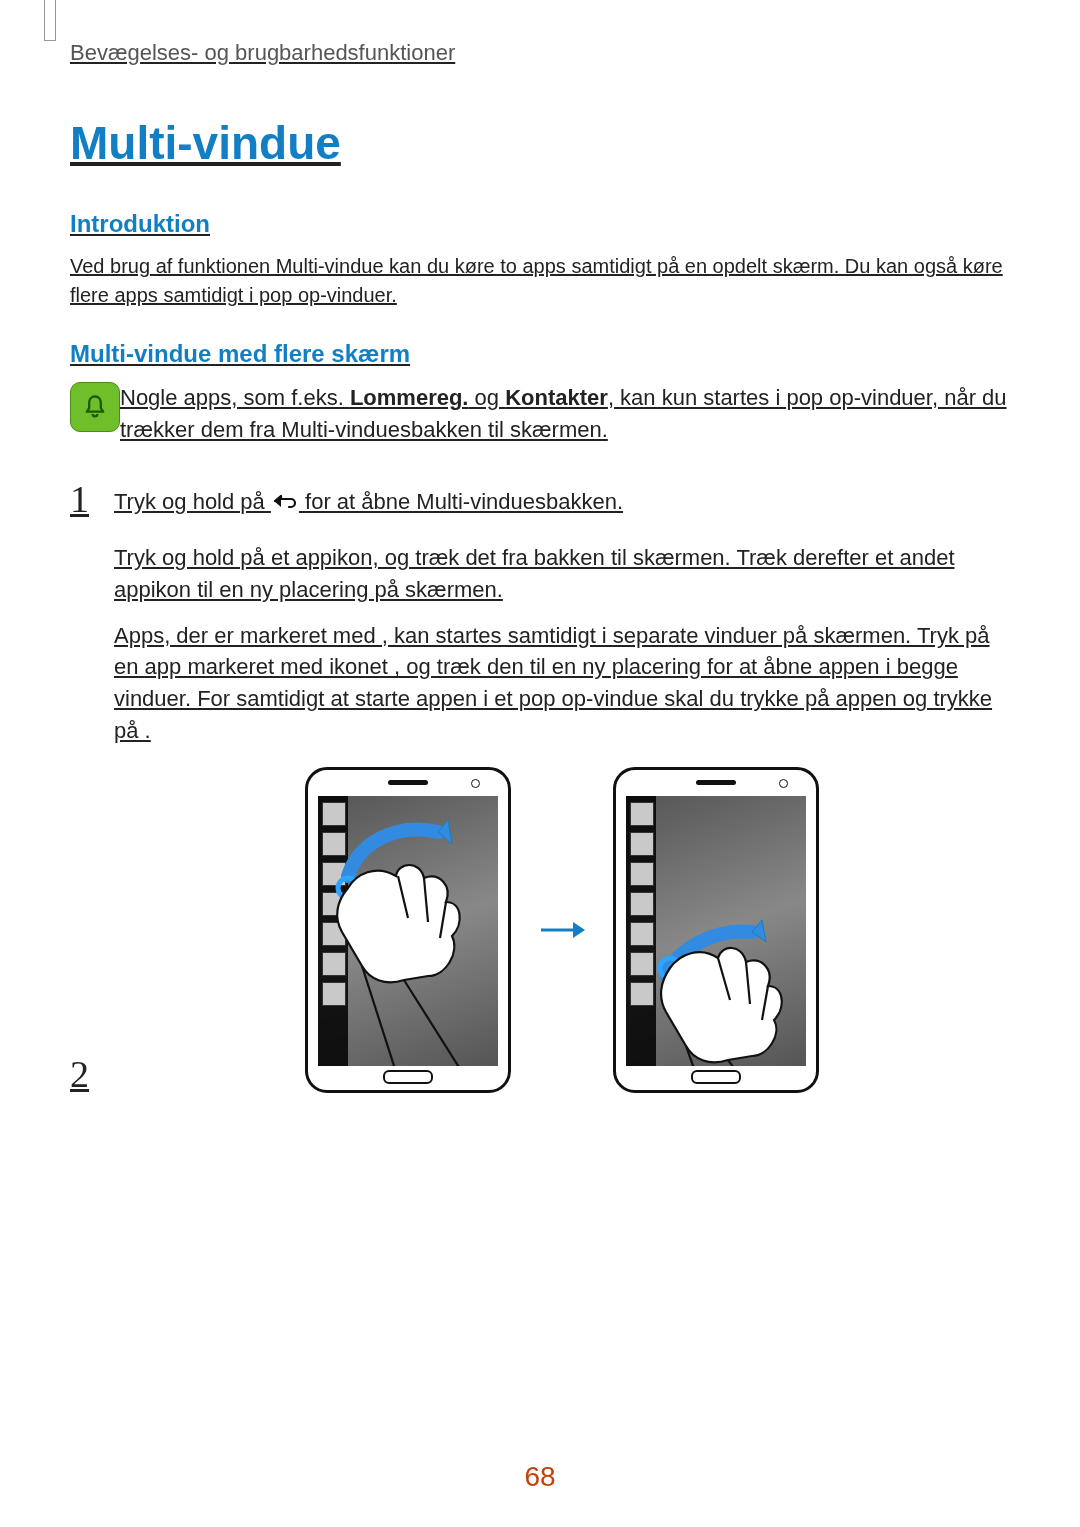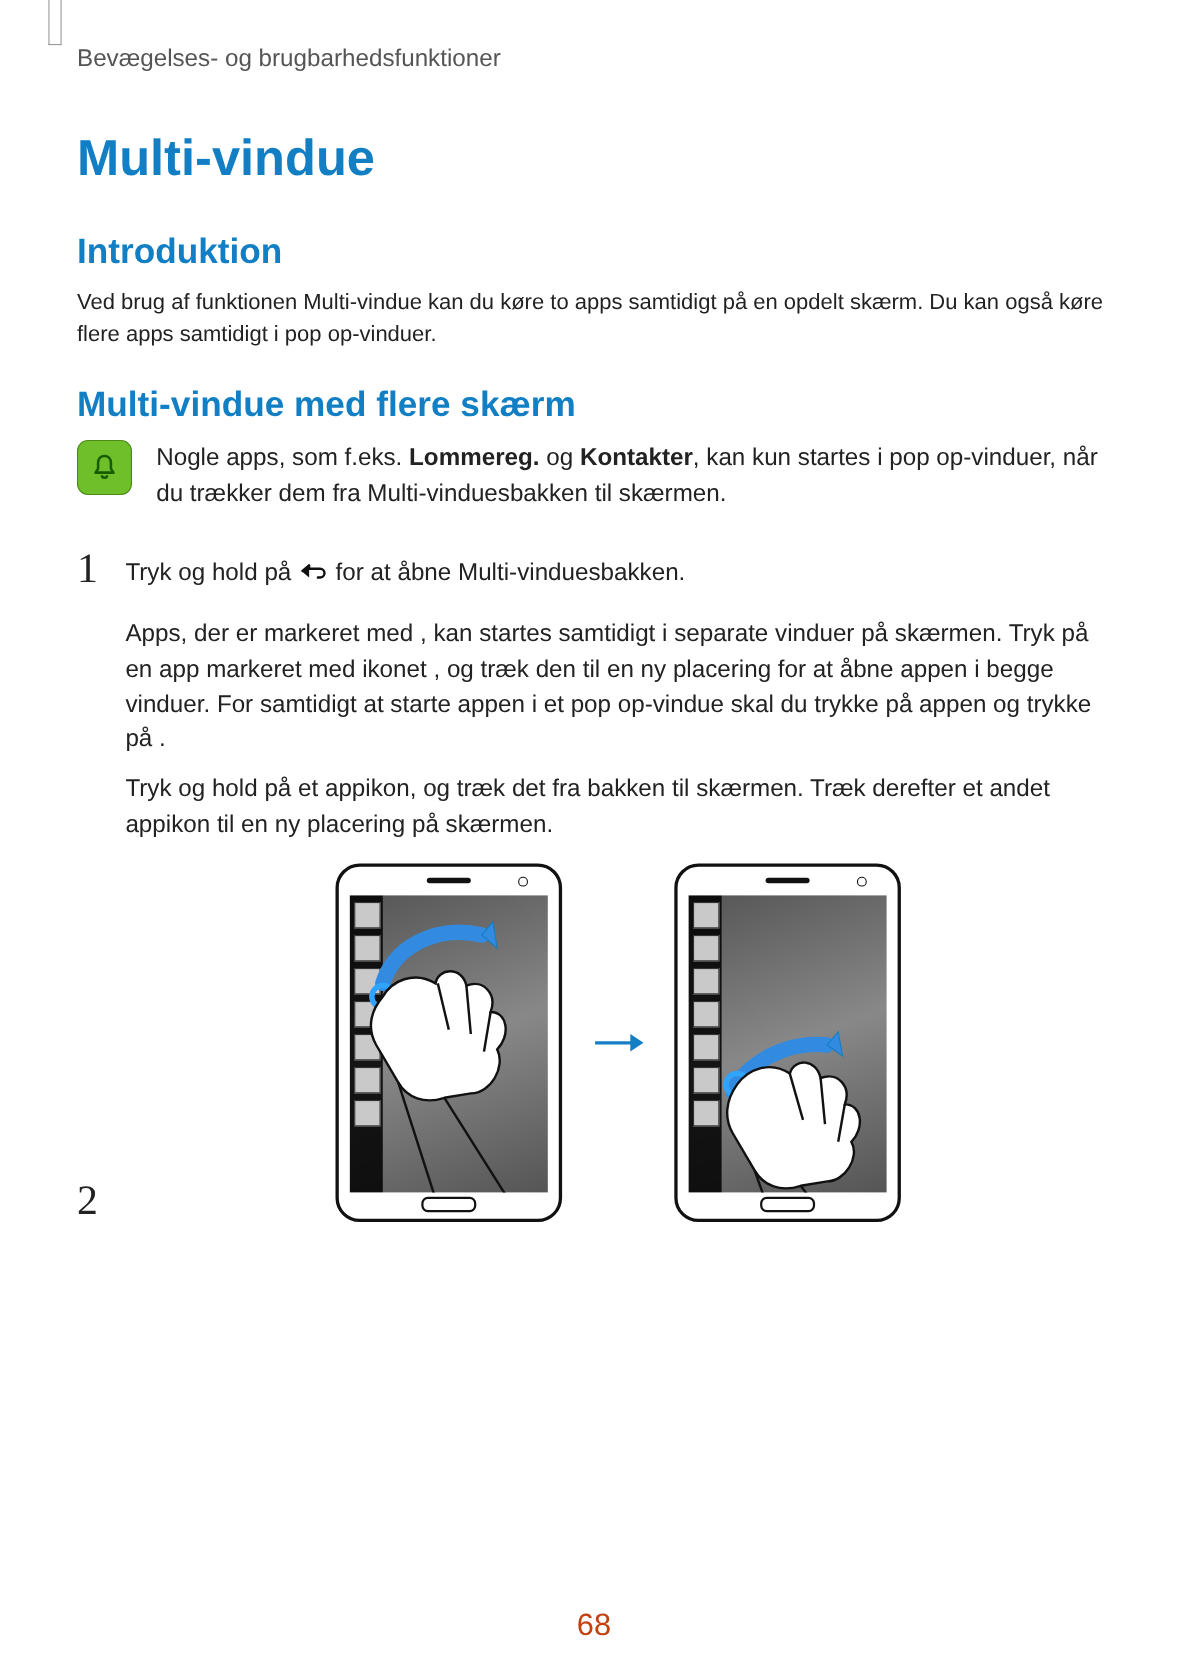--- a/index.html
+++ b/index.html
@@ -11,20 +11,21 @@
     width: 1080px;
     height: 1527px;
     position: relative;
     box-sizing: border-box;
   }
   .page {
     padding: 40px 70px 0 70px;
     position: relative;
     height: 100%;
     box-sizing: border-box;
+    text-decoration: underline;
   }
   .edge-tab {
     position: absolute;
     left: 44px;
     top: 0;
     width: 10px;
     height: 40px;
     border-left: 1px solid #999;
     border-right: 1px solid #999;
     border-bottom: 1px solid #999;
@@ -35,34 +36,33 @@
     margin-bottom: 50px;
   }
   h1.title {
     color: #127fc4;
     font-size: 46px;
     font-weight: 700;
     margin: 0 0 40px 0;
   }
   h2.section {
     color: #127fc4;
-    font-size: 32px;
+    font-size: 24px;
     font-weight: 700;
     margin: 0 0 14px 0;
   }
   p.body {
     font-size: 20px;
     line-height: 1.45;
     margin: 0 0 30px 0;
     color: #222;
   }
   .note-row {
     display: flex;
     align-items: flex-start;
-    gap: 22px;
     margin-bottom: 34px;
   }
   .note-icon-box {
     width: 48px;
     height: 48px;
     border-radius: 10px;
     background: #6fbf2a;
     display: flex;
     align-items: center;
     justify-content: center;
@@ -209,22 +209,22 @@
           <svg class="inline-icon" viewBox="0 0 28 20">
             <path d="M4 10 L10 5 L10 8 L20 8 A4 4 0 0 1 20 16 L18 16" fill="none" stroke="#111" stroke-width="2.2" stroke-linecap="round" stroke-linejoin="round"></path>
             <polygon points="3,10 10,4 10,16" fill="#111"></polygon>
           </svg>
           <span> for at åbne Multi-vinduesbakken.</span>
         </p>
       </div>
     </li>
     <li>
       <div class="step-body">
+        <p>Tryk og hold på et appikon, og træk det fra bakken til skærmen. Træk derefter et andet appikon til en ny placering på skærmen.</p>
         <p>Apps, der er markeret med      , kan startes samtidigt i separate vinduer på skærmen. Tryk på en app markeret med ikonet      , og træk den til en ny placering for at åbne appen i begge vinduer. For samtidigt at starte appen i et pop op-vindue skal du trykke på appen og trykke på      .</p>
-        <p>Tryk og hold på et appikon, og træk det fra bakken til skærmen. Træk derefter et andet appikon til en ny placering på skærmen.</p>
 
         <div class="figure-row">
 
           <div class="phone">
             <div class="speaker"></div>
             <div class="cam"></div>
             <div class="screen">
               <div class="tray">
                 <div class="app"></div>
                 <div class="app"></div>

